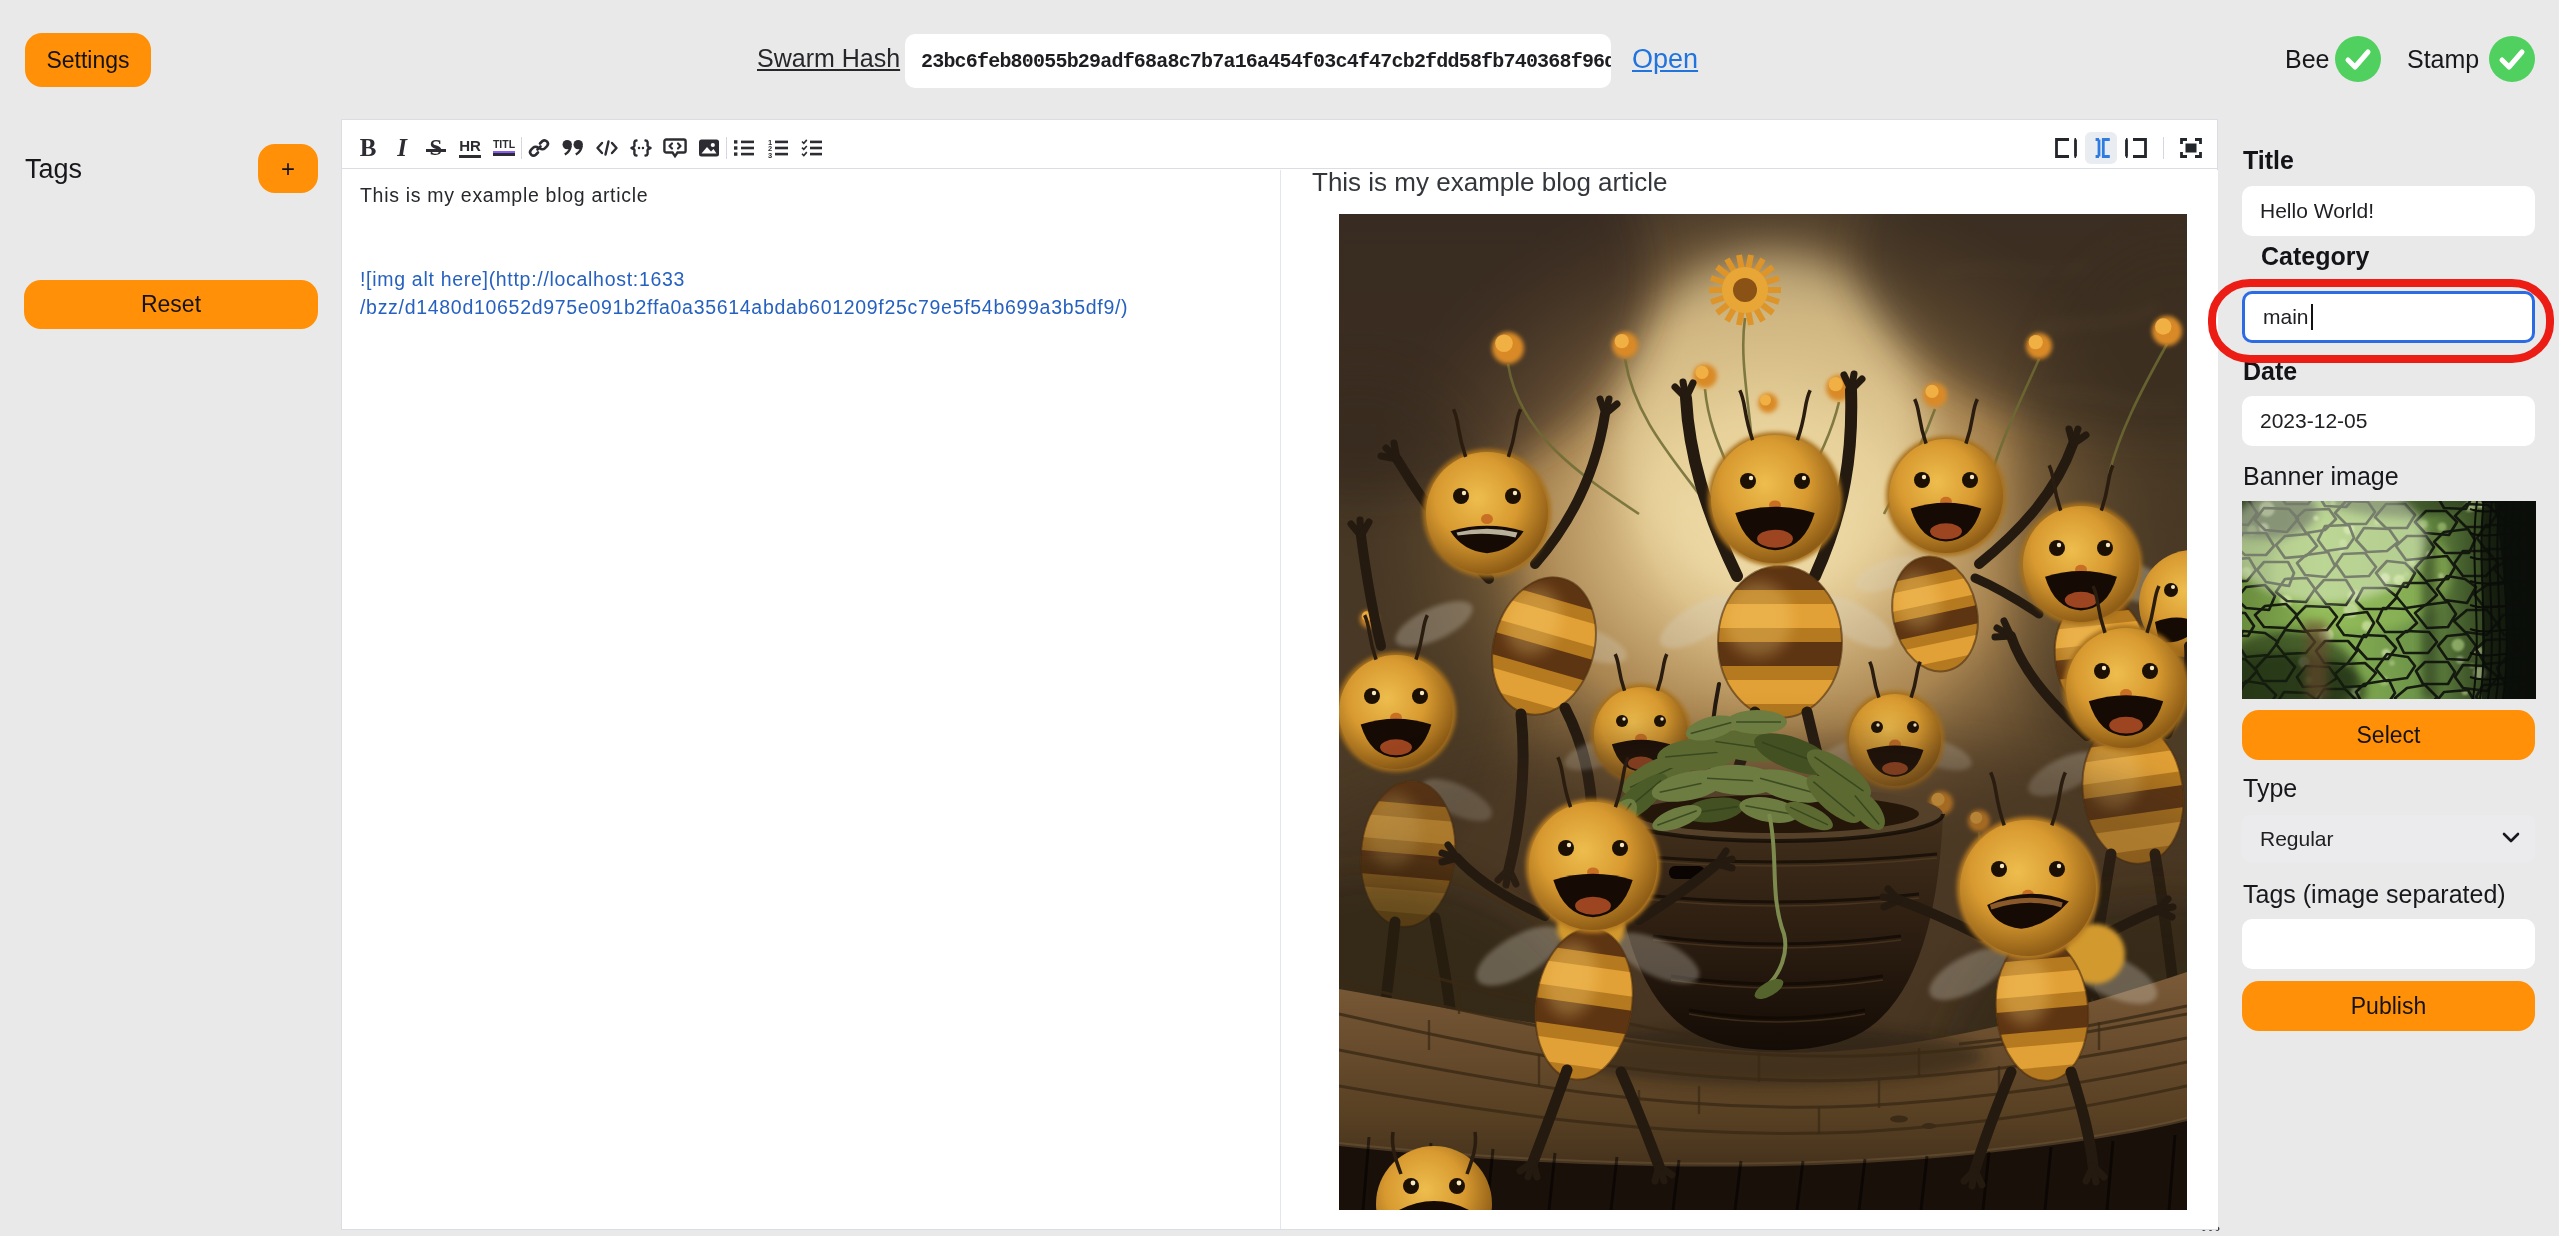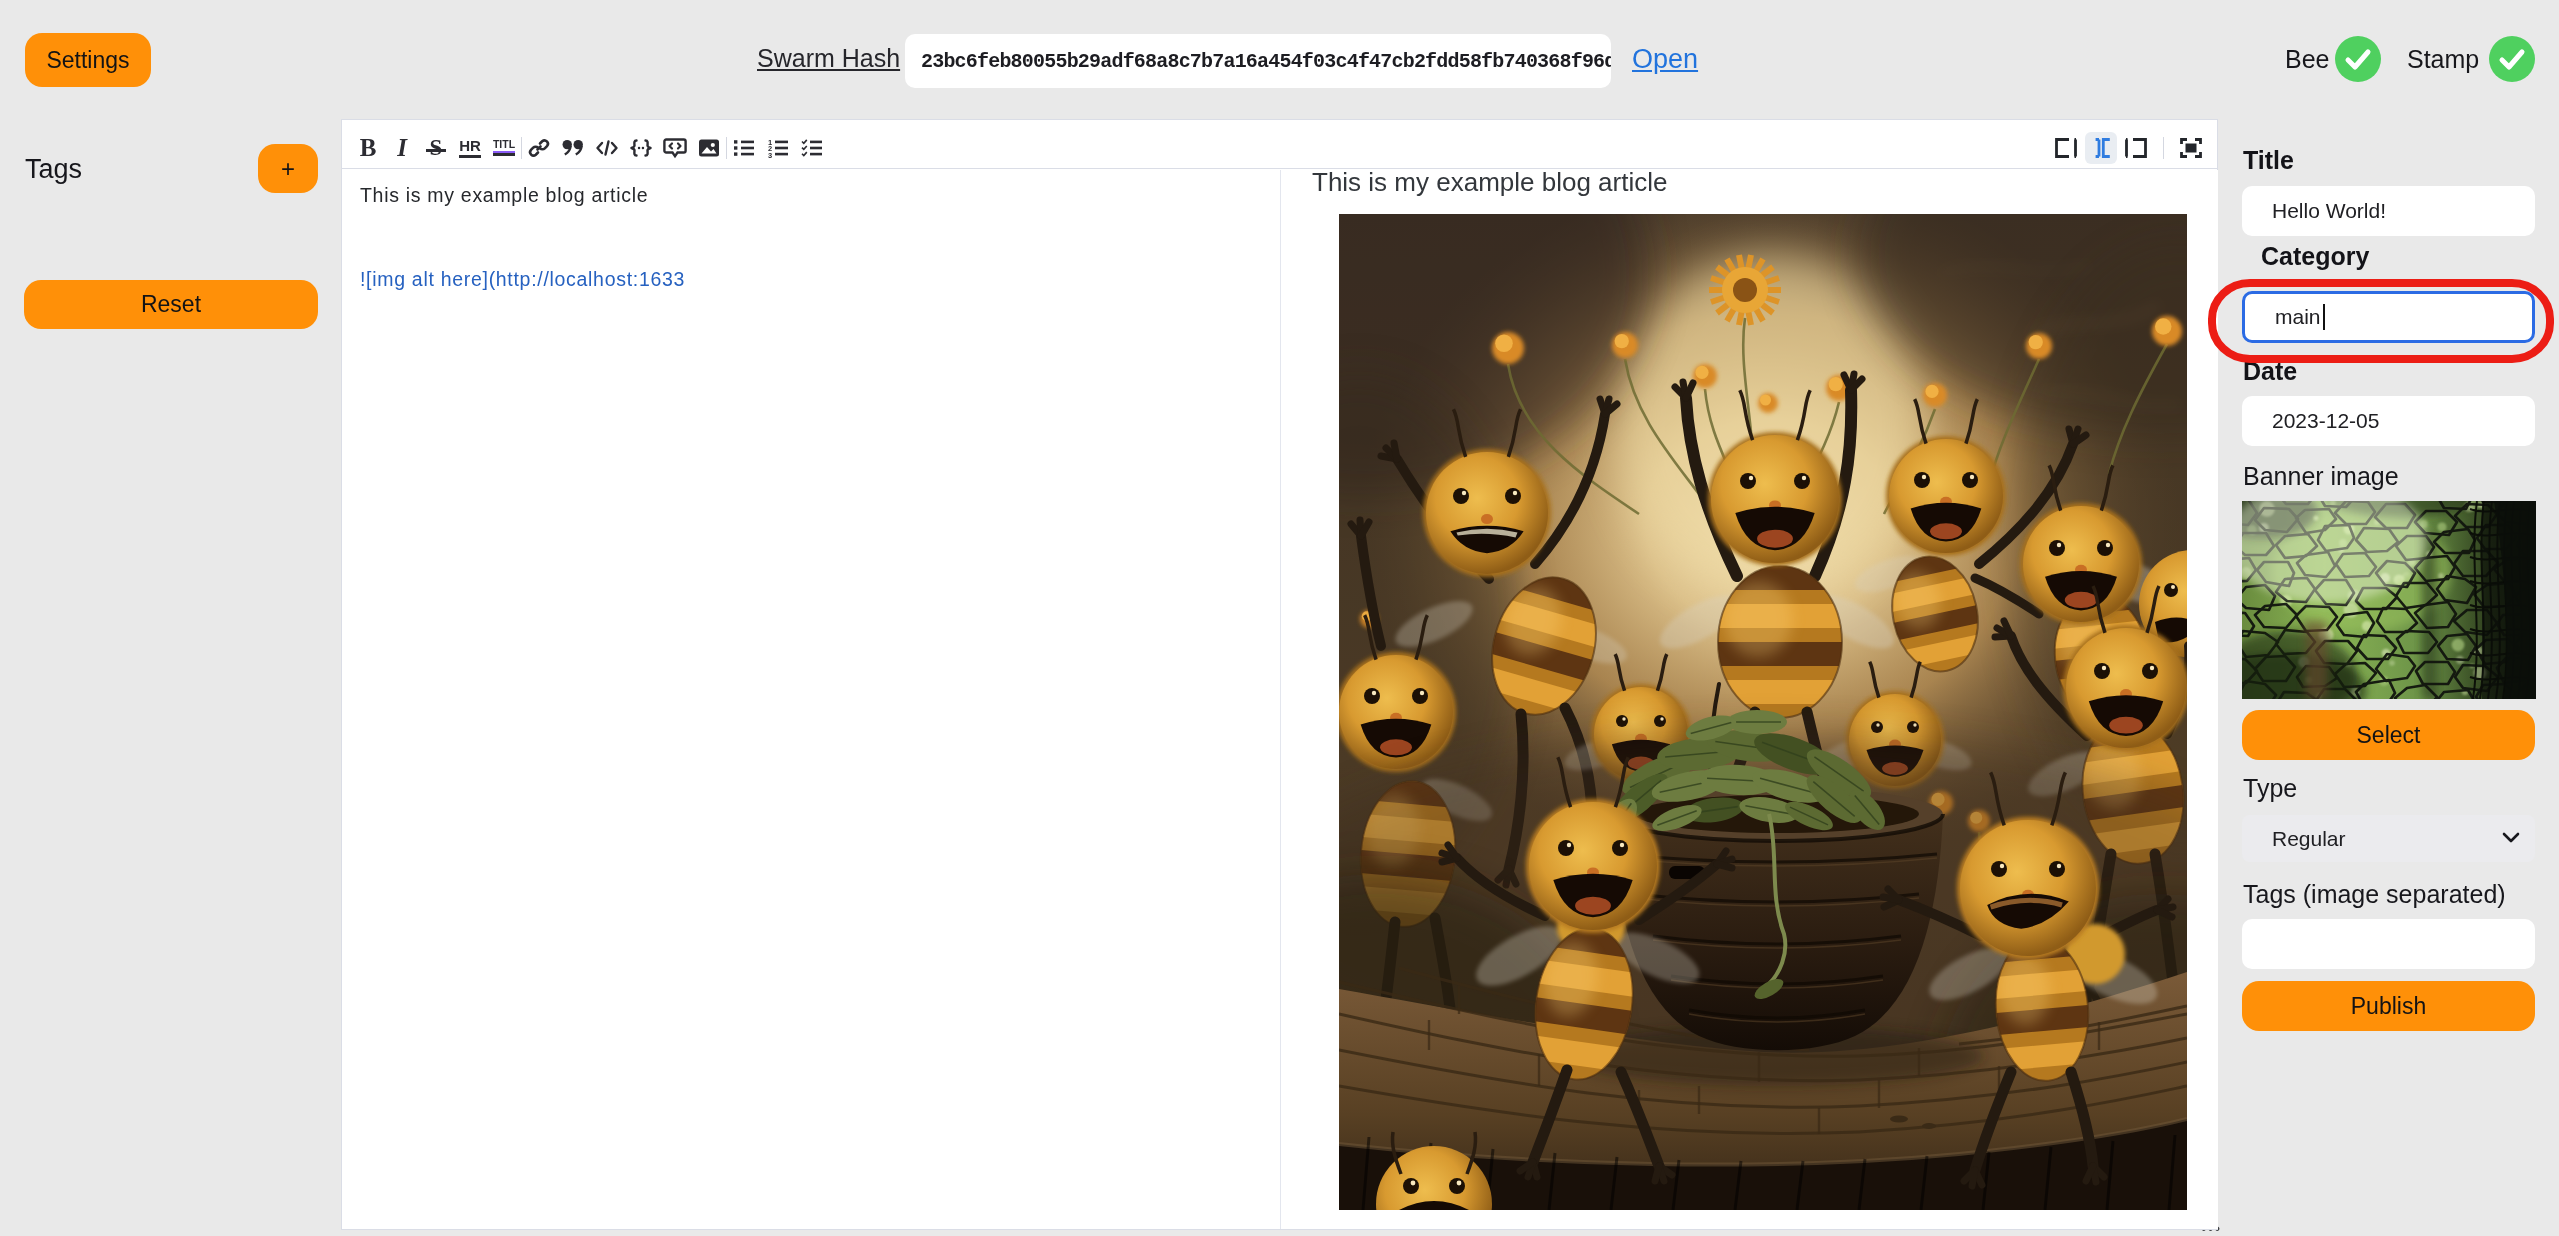--- a/index.html
+++ b/index.html
@@ -33,21 +33,21 @@
   .mdpane { position:absolute; left:0; top:50px; width:938px; height:1059px; background:#fff;
             font-size:19.5px; line-height:28px; padding:11px 18px; color:#26282c; letter-spacing:0.7px; }
   .blue { color:#2661c0; }
   .preview { position:absolute; left:939px; top:50px; width:937px; height:1059px; background:#fff; overflow:hidden; }
   .phead { position:absolute; left:31px; top:-3px; font-size:26px; color:#33373c; }
   .art { position:absolute; left:58px; top:44px; }
   
   .lab  { left:2243px; font-size:25px; font-weight:bold; color:#131318; }
   .lab2 { left:2243px; font-size:25px; font-weight:normal; color:#17171c; }
   .inp { left:2242px; width:293px; height:50px; background:#fff; border-radius:10px; font-size:21px;
-         display:flex; align-items:center; padding-left:30px; color:#202024; }
+         display:flex; align-items:center; padding-left:18px; color:#202024; }
   .obtn { left:2242px; width:293px; height:50px; font-size:23px; }
 </style>
 </head>
 <body>
 <div id="page">
   <div class="abs btn settings">Settings</div>
   <div class="abs swlabel">Swarm Hash</div>
   <div class="abs hashbox">23bc6feb80055b29adf68a8c7b7a16a454f03c4f47cb2fdd58fb740368f96dd9</div>
   <div class="abs open">Open</div>
   <div class="abs toplab" style="left:2285px;">Bee</div>
@@ -185,20 +185,21 @@
             </g>
             <rect x="7.5" y="7.5" width="11" height="9" fill="#23262b"></rect>
           </svg>
       </div>
     </div>
     <div class="mdpane">
       <div>This is my example blog article</div>
       <div>&nbsp;</div>
         <div>&nbsp;</div>
       <div class="blue">![img alt here](http://localhost:1633</div>
+      <div class="blue">/bzz/d1480d10652d975e091b2ffa0a35614abdab601209f25c79e5f54b699a3b5df9/)</div>
     </div>
     <div class="split"></div>
     <div class="preview">
       <div class="phead">This is my example blog article</div>
       <svg class="art" width="848" height="996" viewBox="0 0 848 996" id="beeart">
           <defs>
 <radialGradient id="glow">
               <stop offset="0%" stop-color="#f0ddb0"></stop>
               <stop offset="30%" stop-color="#e2c68e" stop-opacity="0.95"></stop>
               <stop offset="60%" stop-color="#c49a5c" stop-opacity="0.75"></stop>

